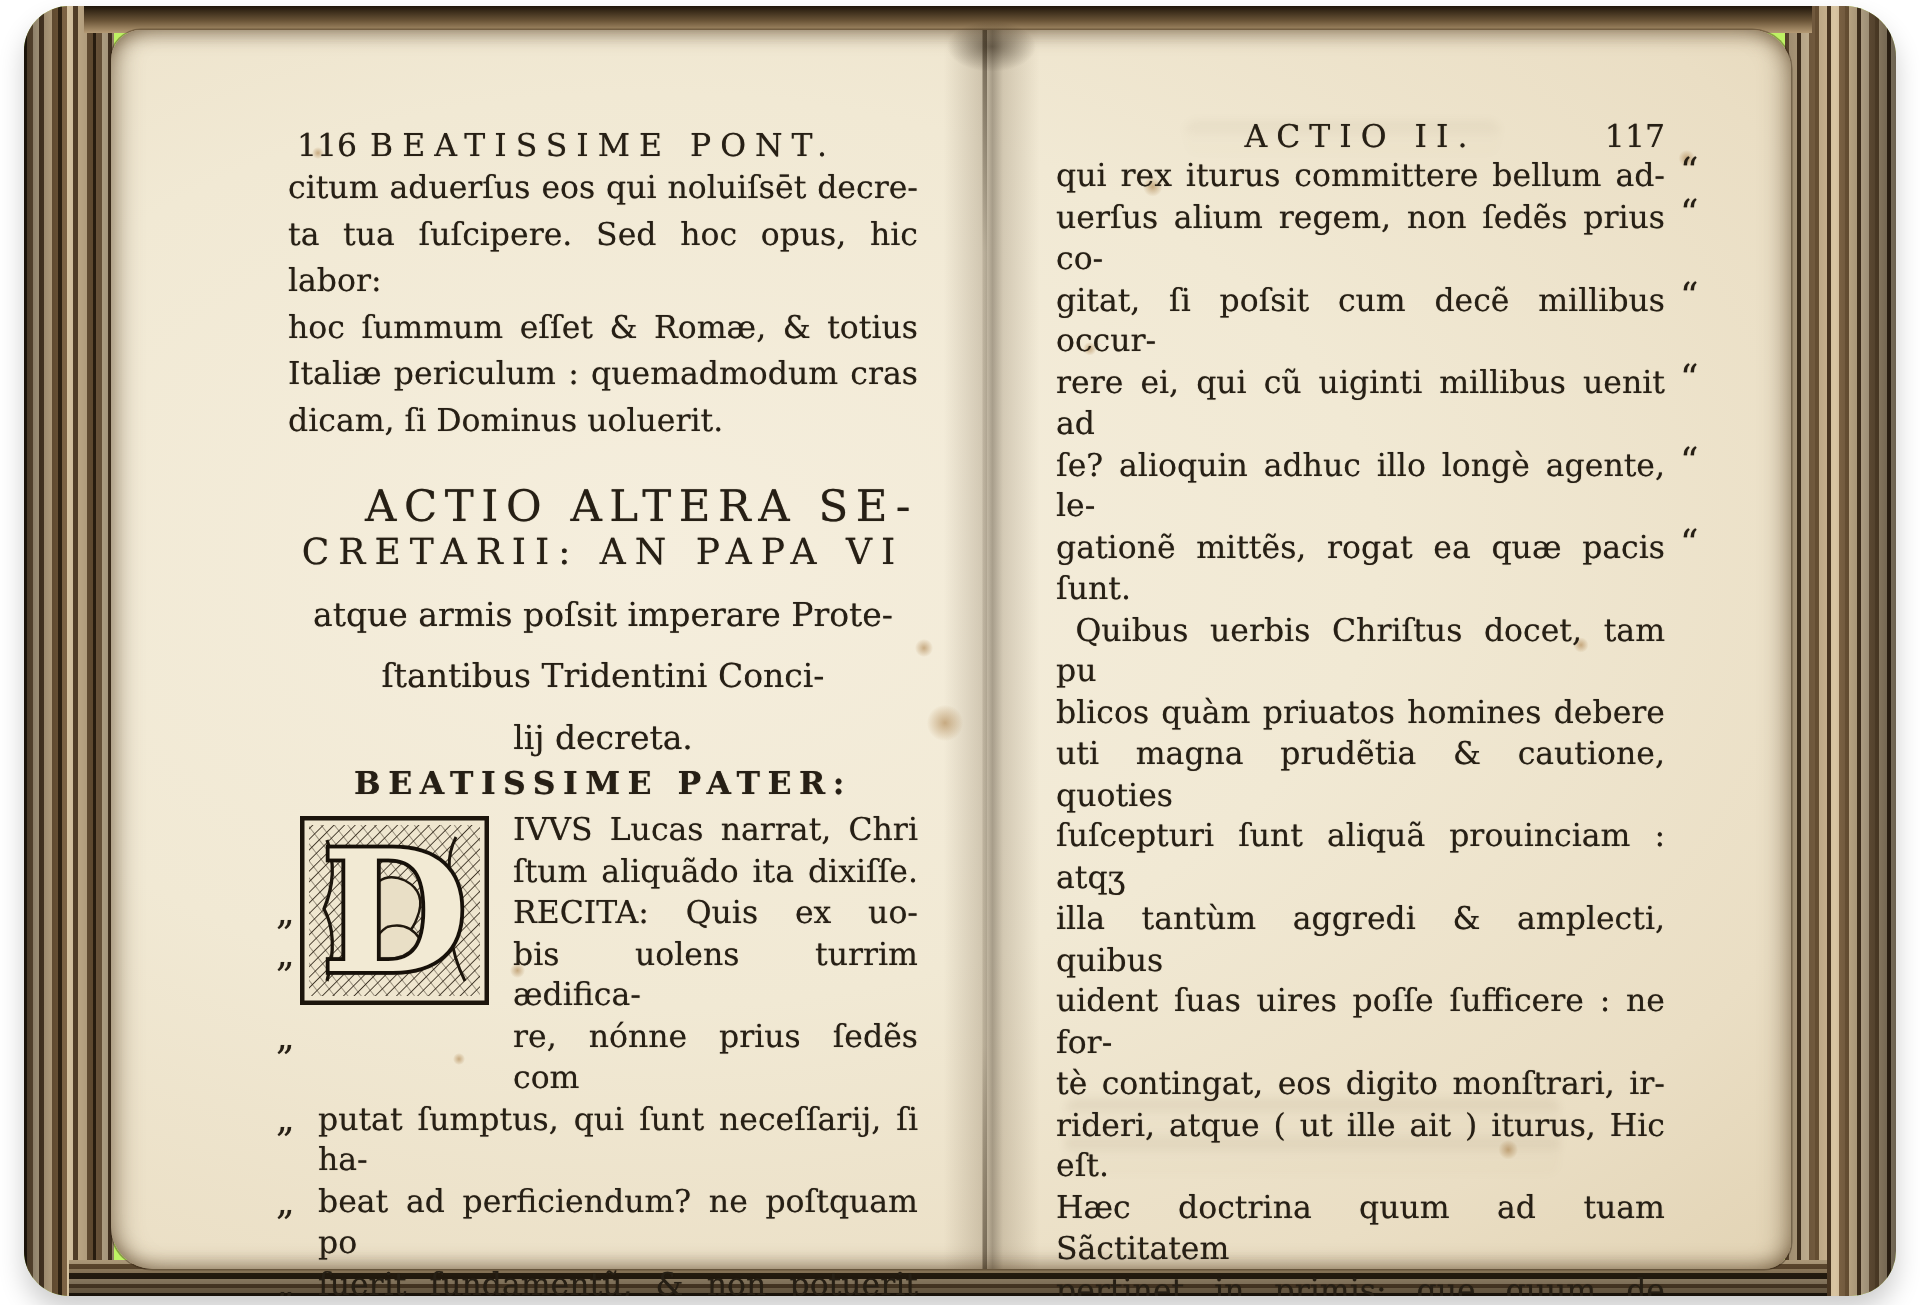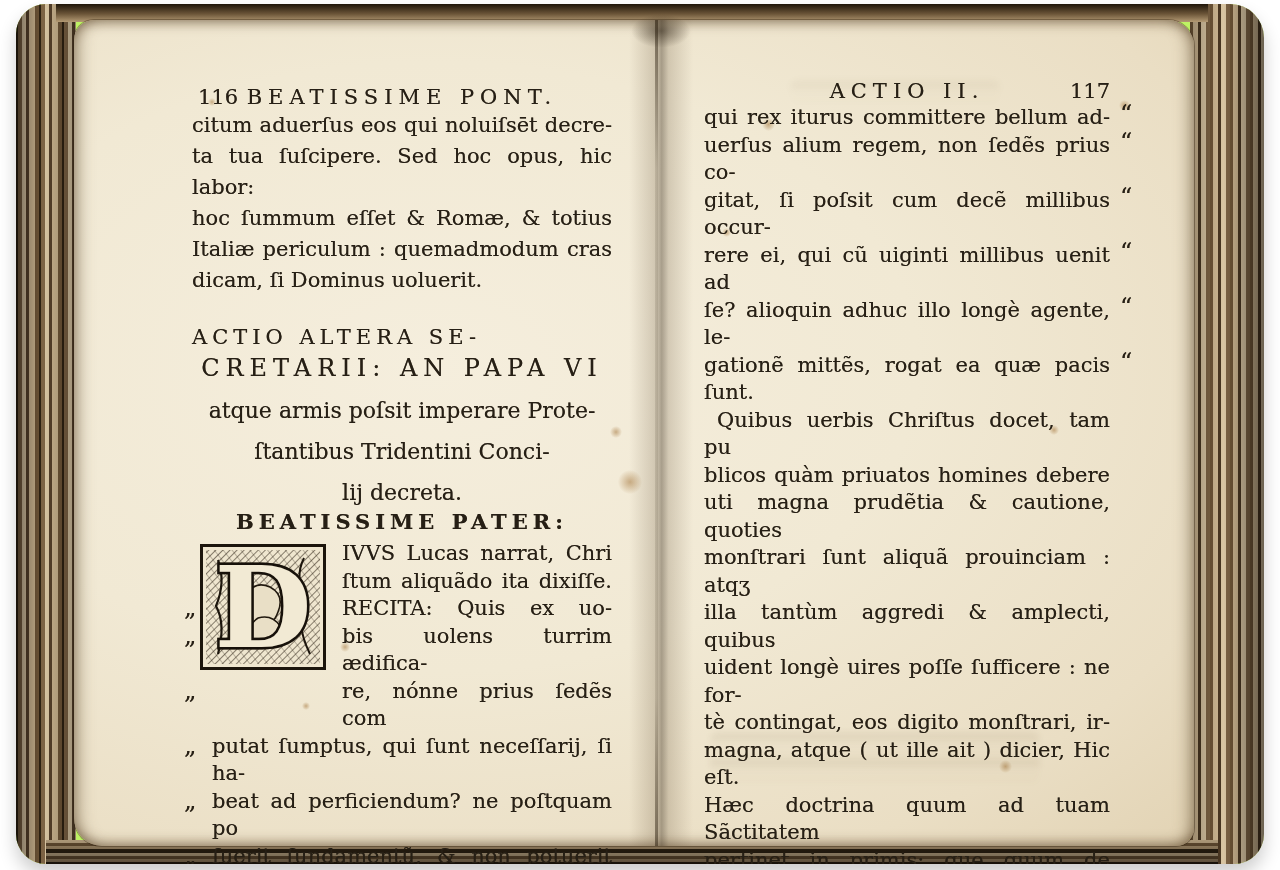--- a/index.html
+++ b/index.html
@@ -47,21 +47,21 @@
 
   .headrow{position:relative;height:26px;line-height:26px;font-size:21px;}
   .pagenum-l{position:absolute;left:6px;top:0;}
   .pagenum-r{position:absolute;right:0;top:0;}
   .runhead{display:block;text-align:center;letter-spacing:6px;}
 
   .line{line-height:31px;white-space:nowrap;}
   .just{white-space:normal;text-align:justify;text-align-last:justify;}
 
   .headingblock{margin-top:24px;}
-  .h1{font-size:21px;letter-spacing:5px;line-height:34px;text-align:left;}
+  .h1{font-size:29px;letter-spacing:5px;line-height:34px;text-align:right;}
   .h2{font-size:24px;letter-spacing:6px;line-height:28px;text-align:center;}
   .h3,.h4,.h5{font-size:22px;line-height:25px;text-align:center;margin-top:16px;}
   .salut{margin-top:3px;font-size:21px;letter-spacing:5px;line-height:28px;text-align:center;font-weight:bold;}
 
   .bodyblock{position:relative;margin-top:4px;}
   .bline{position:relative;line-height:27.5px;}
   .bline.pad{padding-left:20px;}
   .bline.indent{padding-left:150px;}
   .lmark{position:absolute;left:-8px;top:0;width:24px;font-size:24px;text-align:left;}
   .dropcap{position:absolute;left:8px;top:4px;width:126px;height:126px;}
@@ -168,25 +168,25 @@
           <div class="rline just"><span>gitat, ſi poſsit cum decẽ millibus occur-</span><span class="rmark">“</span></div>
           <div class="rline just"><span>rere ei, qui cũ uiginti millibus uenit ad</span><span class="rmark">“</span></div>
           <div class="rline just"><span>ſe? alioquin adhuc illo longè agente, le-</span><span class="rmark">“</span></div>
           <div class="rline just"><span>gationẽ mittẽs, rogat ea quæ pacis ſunt.</span><span class="rmark">“</span></div>
         </div>
 
         <div>
           <div class="rline just pindent">Quibus uerbis Chriſtus docet, tam pu</div>
           <div class="rline just">blicos quàm priuatos homines debere</div>
           <div class="rline just">uti magna prudẽtia &amp; cautione, quoties</div>
-          <div class="rline just">monſtrari ſunt aliquã prouinciam : atqʒ</div>
+          <div class="rline just">ſuſcepturi ſunt aliquã prouinciam : atqʒ</div>
           <div class="rline just">illa tantùm aggredi &amp; amplecti, quibus</div>
-          <div class="rline just">uident longè uires poſſe ſufficere : ne for-</div>
+          <div class="rline just">uident ſuas uires poſſe ſufficere : ne for-</div>
           <div class="rline just">tè contingat, eos digito monſtrari, ir-</div>
-          <div class="rline just">magna, atque ( ut ille ait ) dicier, Hic eſt.</div>
+          <div class="rline just">rideri, atque ( ut ille ait ) iturus, Hic eſt.</div>
           <div class="rline just">Hæc doctrina quum ad tuam Sãctitatem</div>
           <div class="rline just">pertinet in primis: quę quum de inſtau-</div>
 
         </div>
 
       </div>
 
     </div>
   </div>
 </div>

